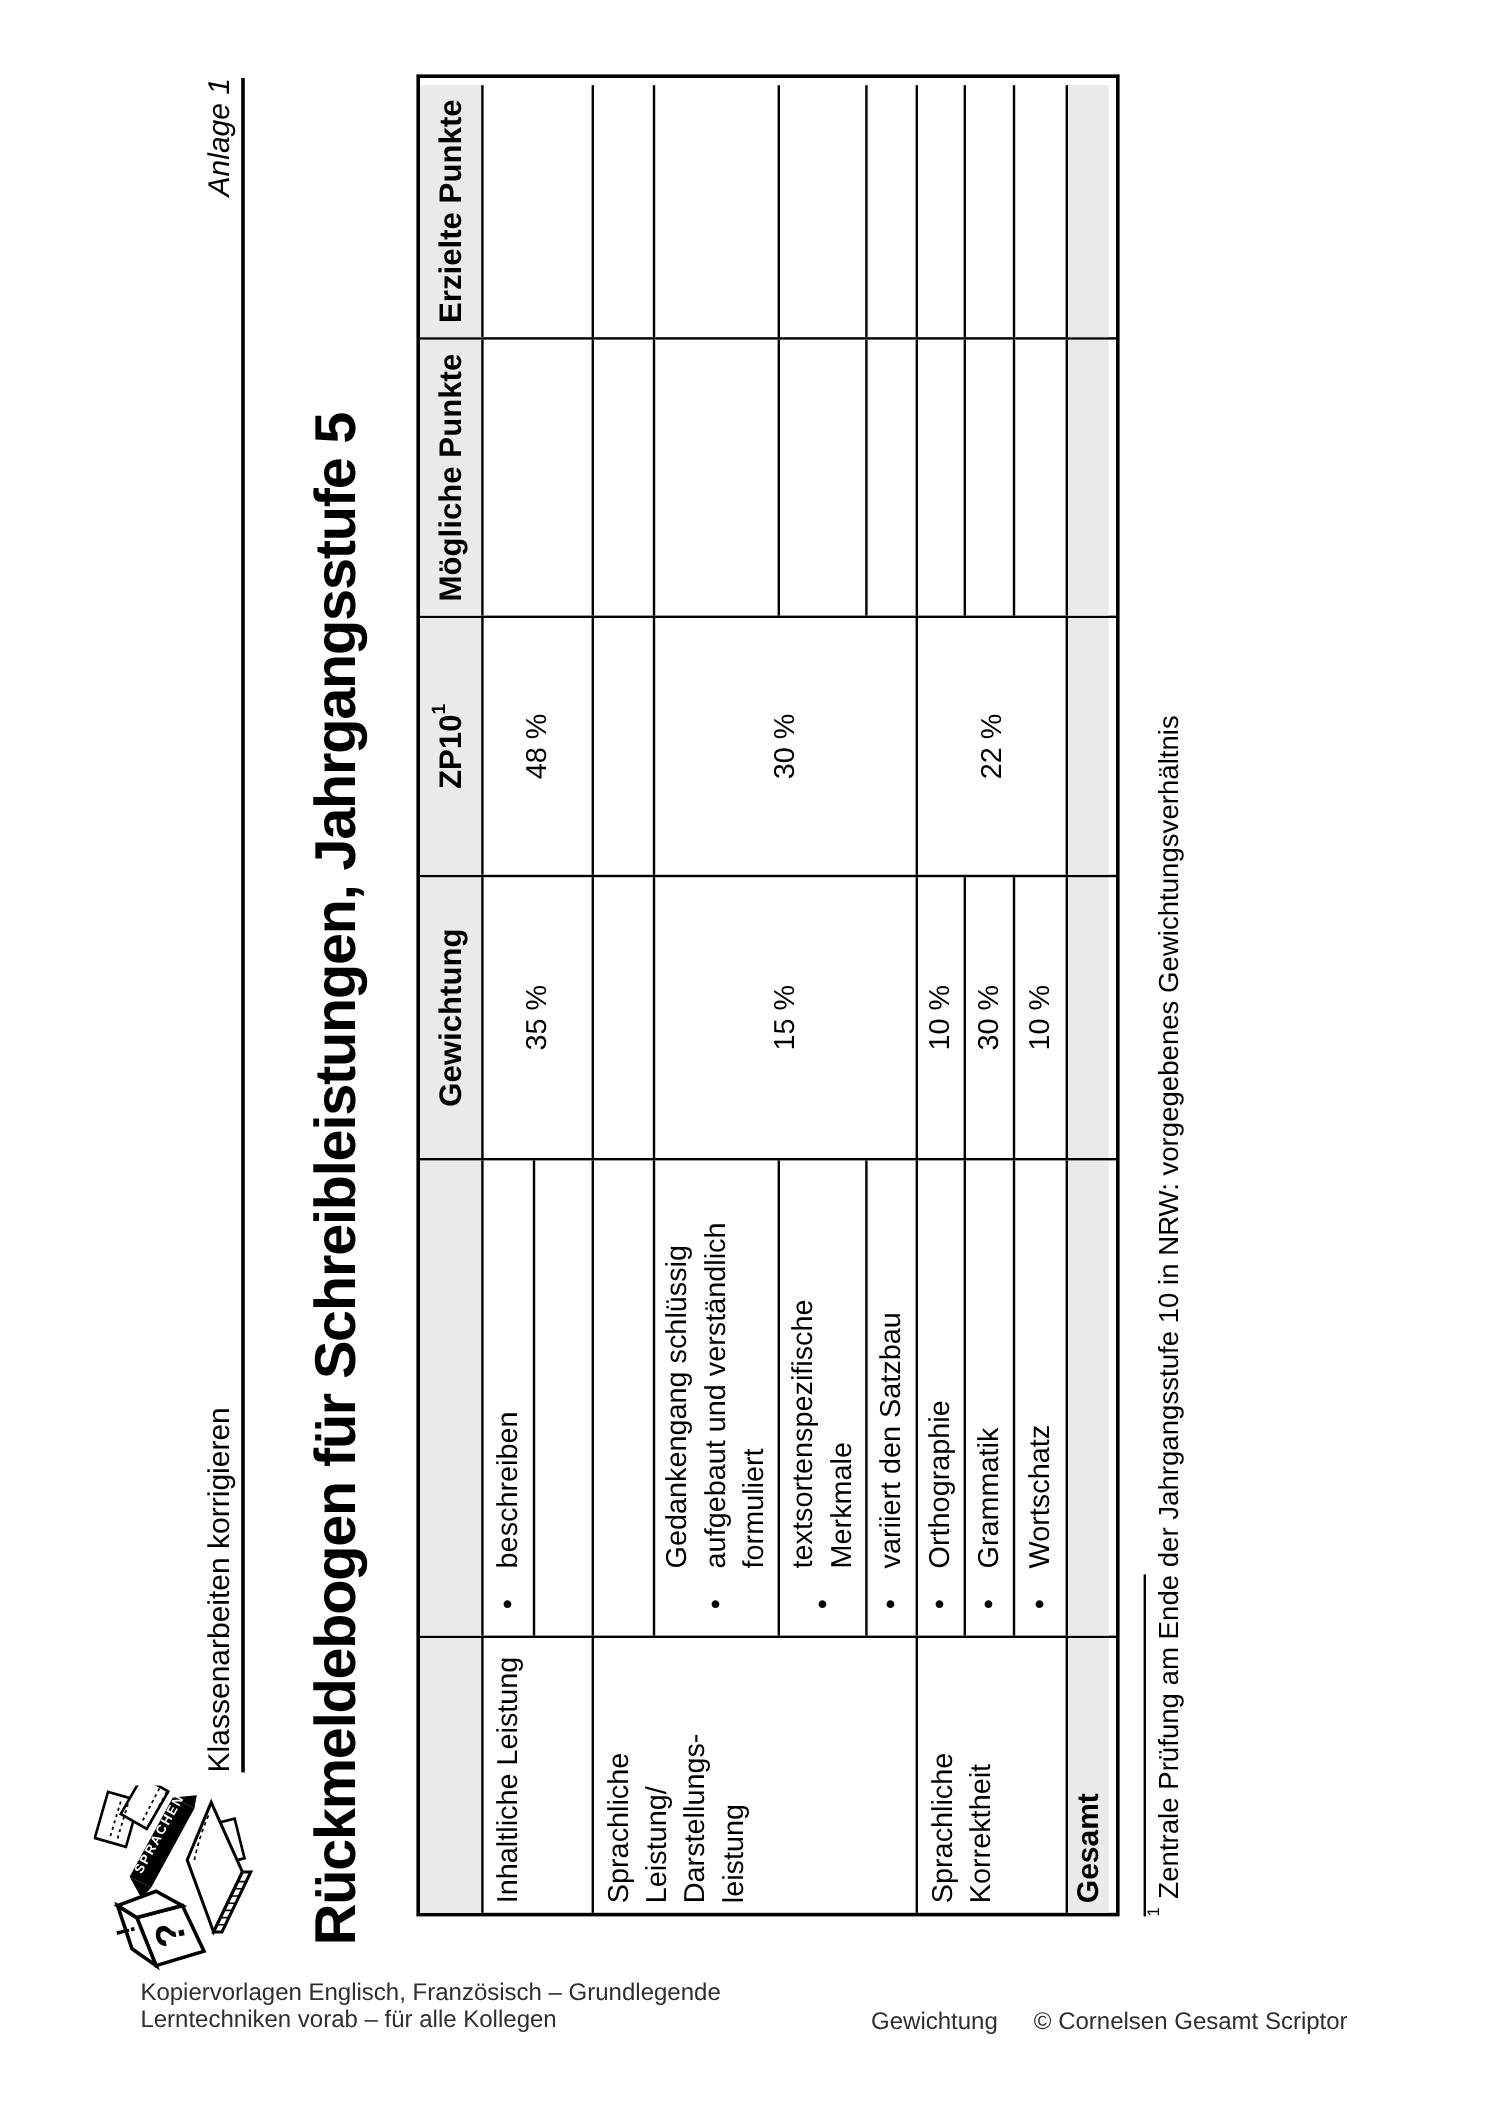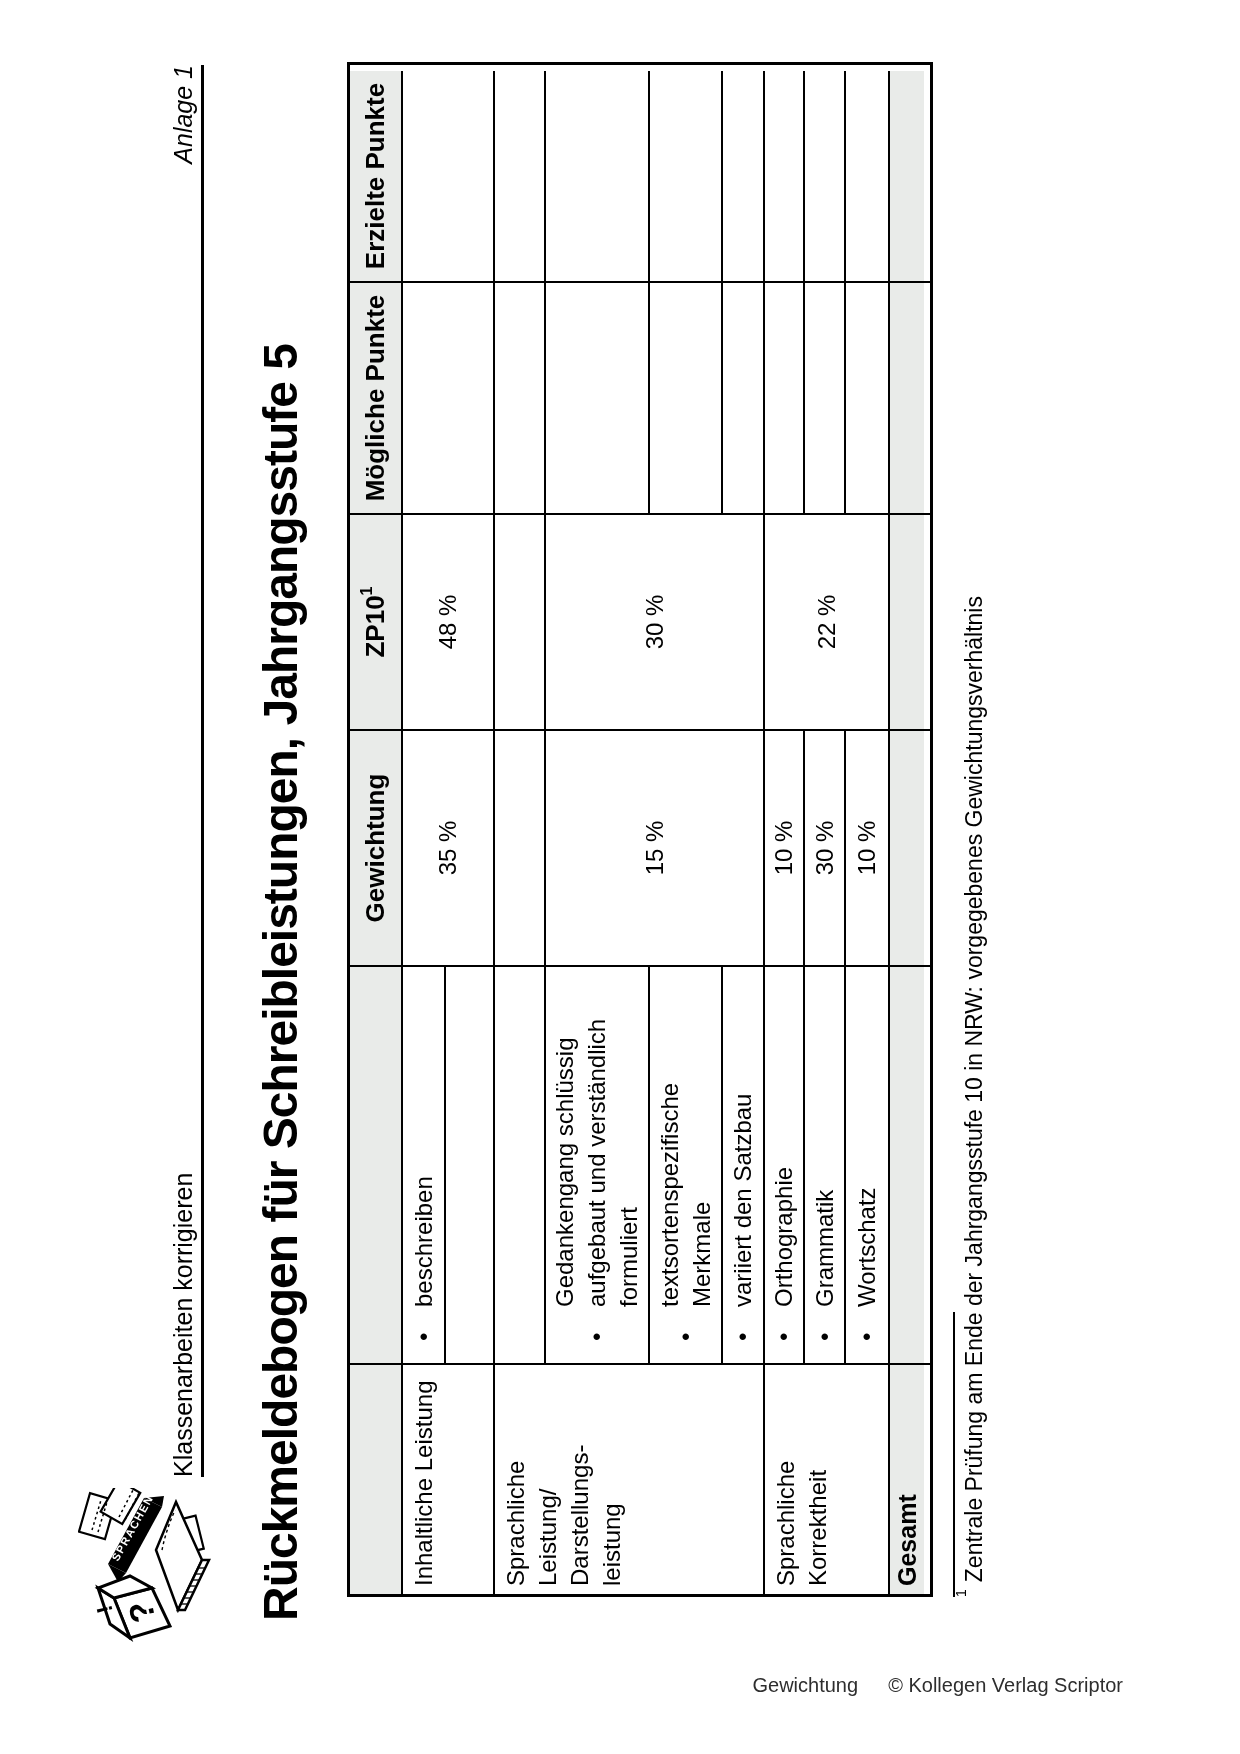--- a/index.html
+++ b/index.html
@@ -220,17 +220,19 @@
     </div>
   </div>
 
   <div class="abs fnote-rule"></div>
   <div class="abs fnote">
     <sup>1</sup><span>Zentrale Prüfung am Ende der Jahrgangsstufe 10 in NRW: vorgegebenes Gewichtungsverhältnis</span>
   </div>
 </div>
 
 <div class="page-footer-left">
+  <div>Kopiervorlagen Englisch, Französisch – Grundlegende</div>
+  <div>Lerntechniken vorab – für alle Kollegen</div>
 </div>
 <div class="page-footer-right">
   <span>Gewichtung</span>
-  <span>© Kollegen Verlag Scriptor</span>
+  <span>© Cornelsen Gesamt Scriptor</span>
 </div>
 
 </body></html>

